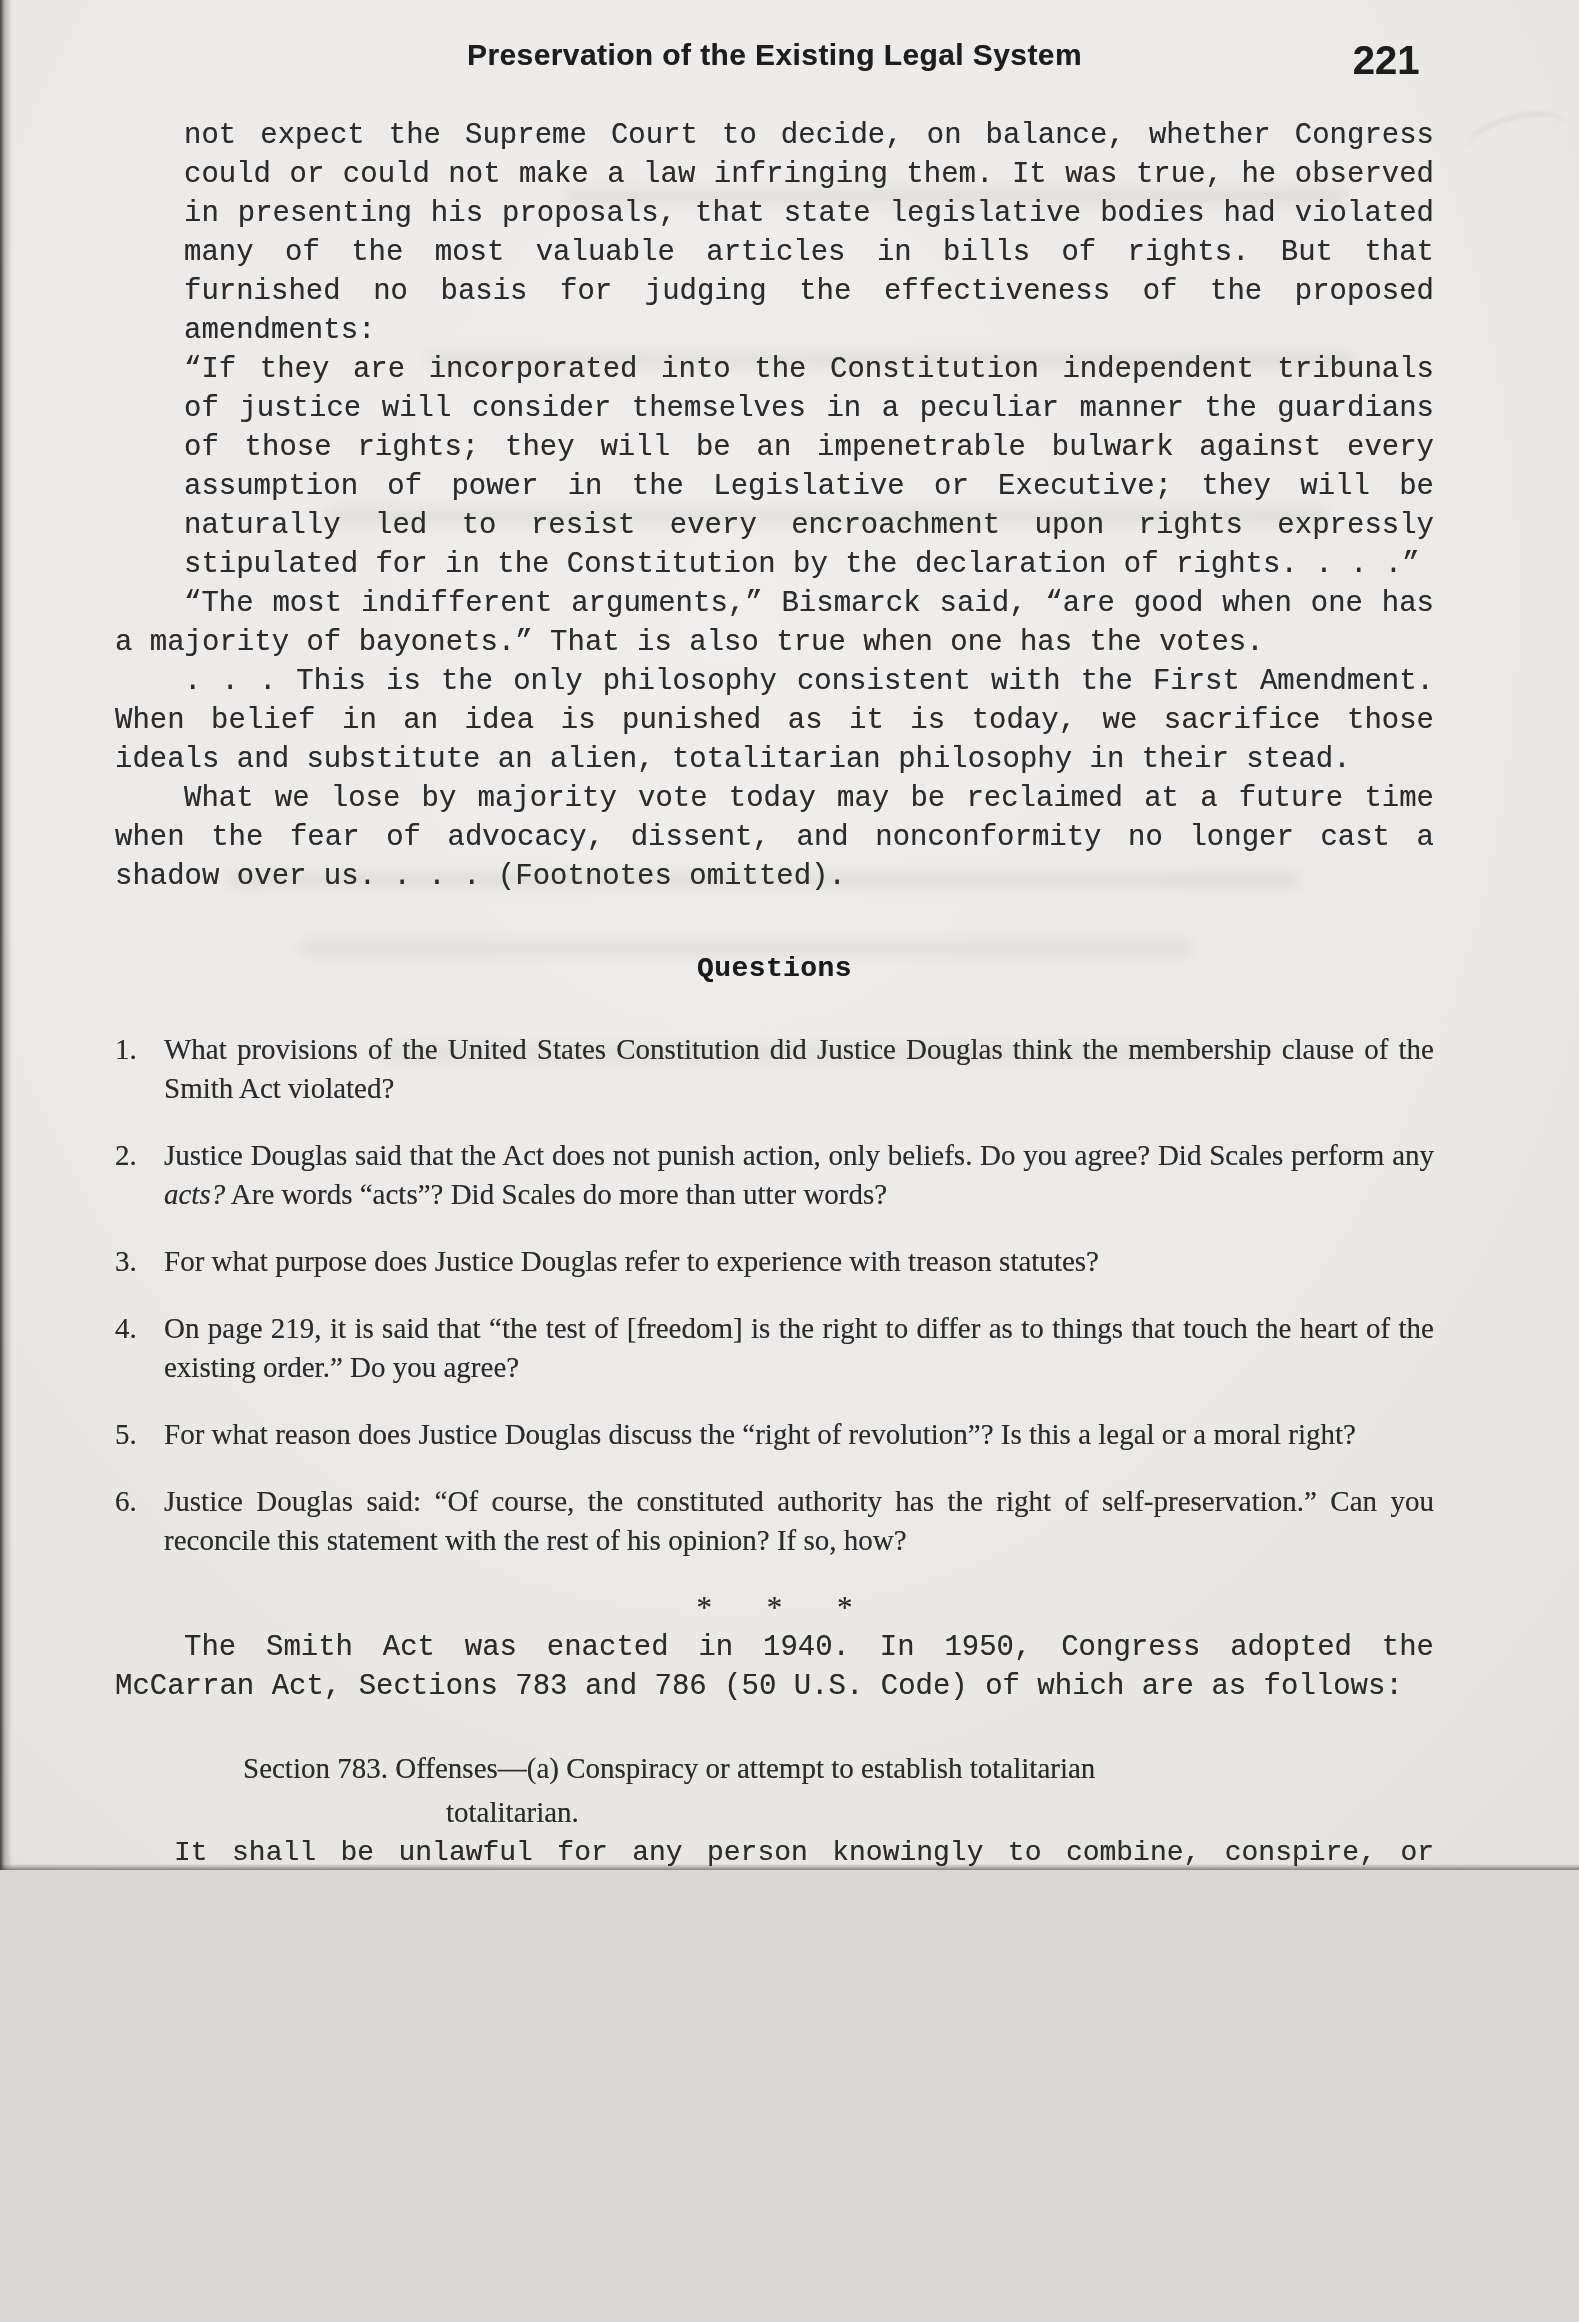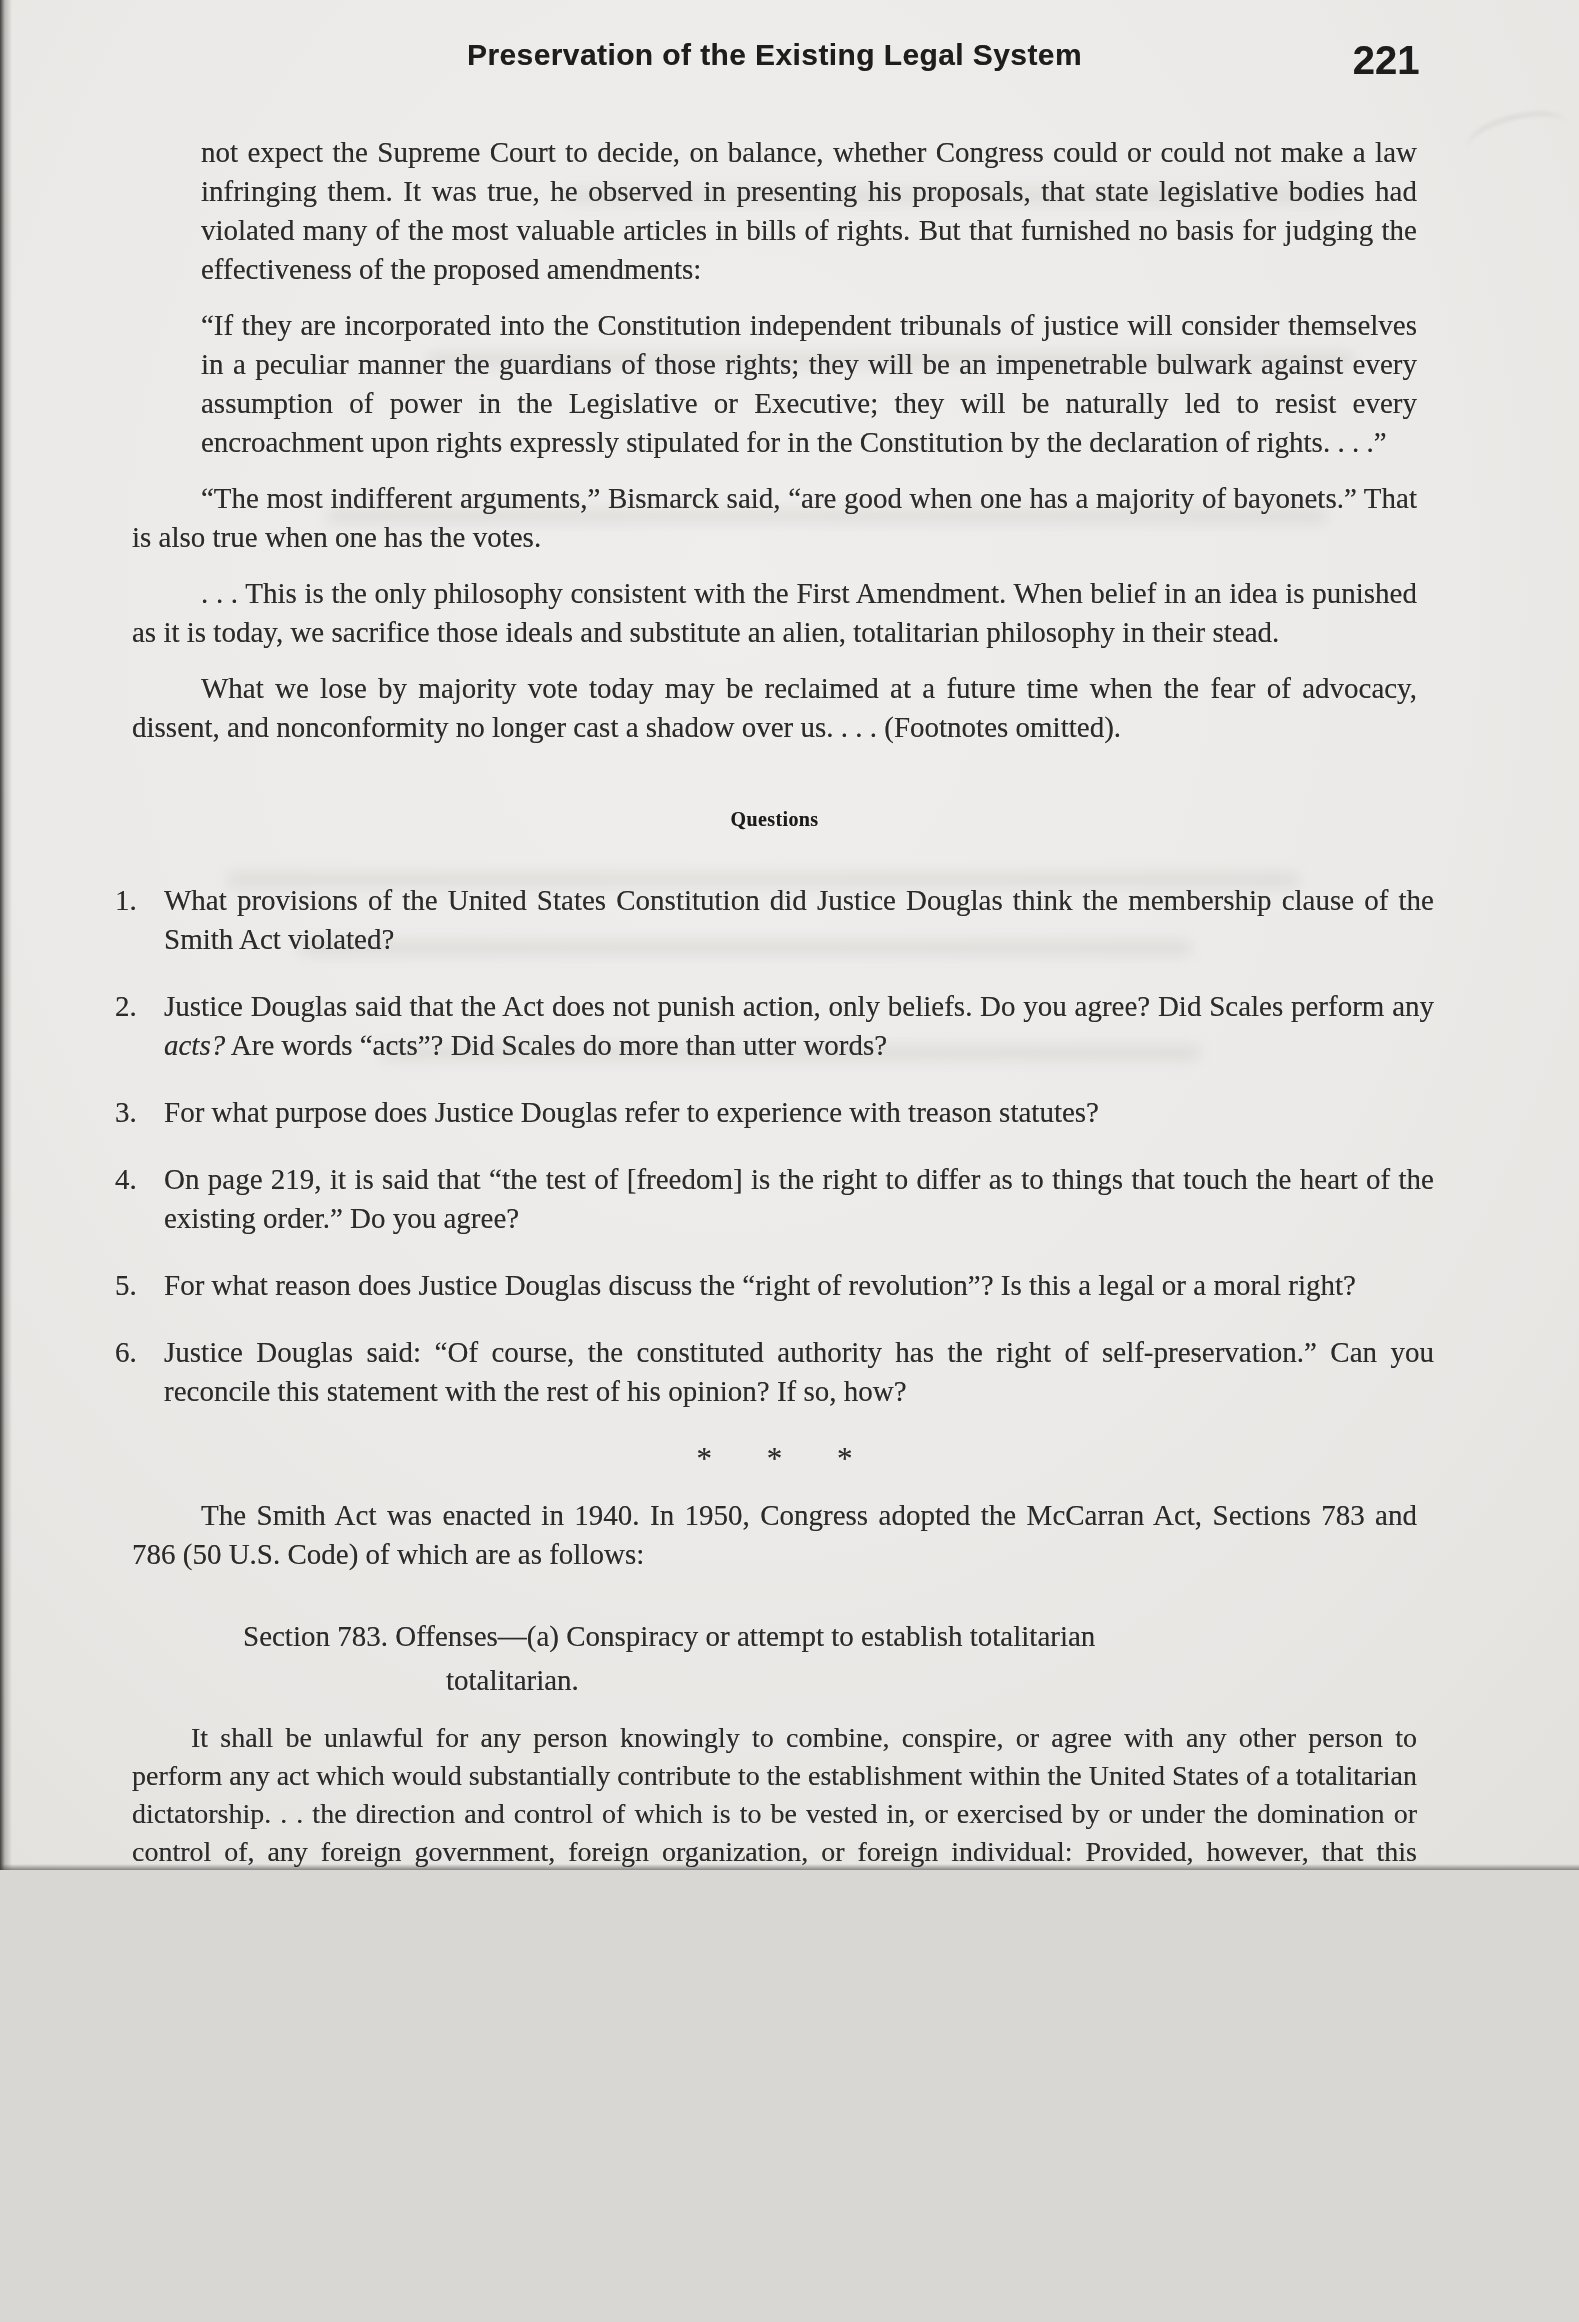--- a/index.html
+++ b/index.html
@@ -52,28 +52,28 @@
     position:absolute;right:14.5px;top:0;
     font-family:"Liberation Sans","DejaVu Sans",sans-serif;
     font-weight:700;font-size:40px;color:#1d1d1d;
     text-shadow:0 0 0.5px rgba(30,30,30,.5);
   }
   .flow{
     position:absolute;left:115px;top:116px;width:1319px;
     font-size:29px;line-height:39px;
     text-shadow:0 0 0.6px rgba(43,43,43,.55);
   }
-  .flow p{margin:17px;text-align:justify;}
+  .flow p{margin:0;text-align:justify;font-family:Liberation Mono, monospace;}
   .excerpt{margin-left:69px;}
   .bodypara{text-indent:69px;}
   .first-body{margin-top:25.5px;}
   .q-heading{
     text-align:center;
-    font-family:Liberation Serif, serif;
-    font-weight:700;font-size:20px;letter-spacing:0.4px;color:#1b1b1b;
+    font-family:Liberation Mono, monospace;
+    font-weight:700;font-size:28px;letter-spacing:0.4px;color:#1b1b1b;
     margin-top:53px;margin-bottom:42px;
     text-shadow:0 0 0.5px rgba(27,27,27,.5);
   }
   .question{position:relative;padding-left:49px;margin-bottom:28px;text-align:justify;}
   .qnum{position:absolute;left:0;top:0;}
   .it{font-style:italic;}
   .separator{
     text-align:center;margin-top:14.5px;line-height:40px;
     word-spacing:47px;font-size:31px;
   }

